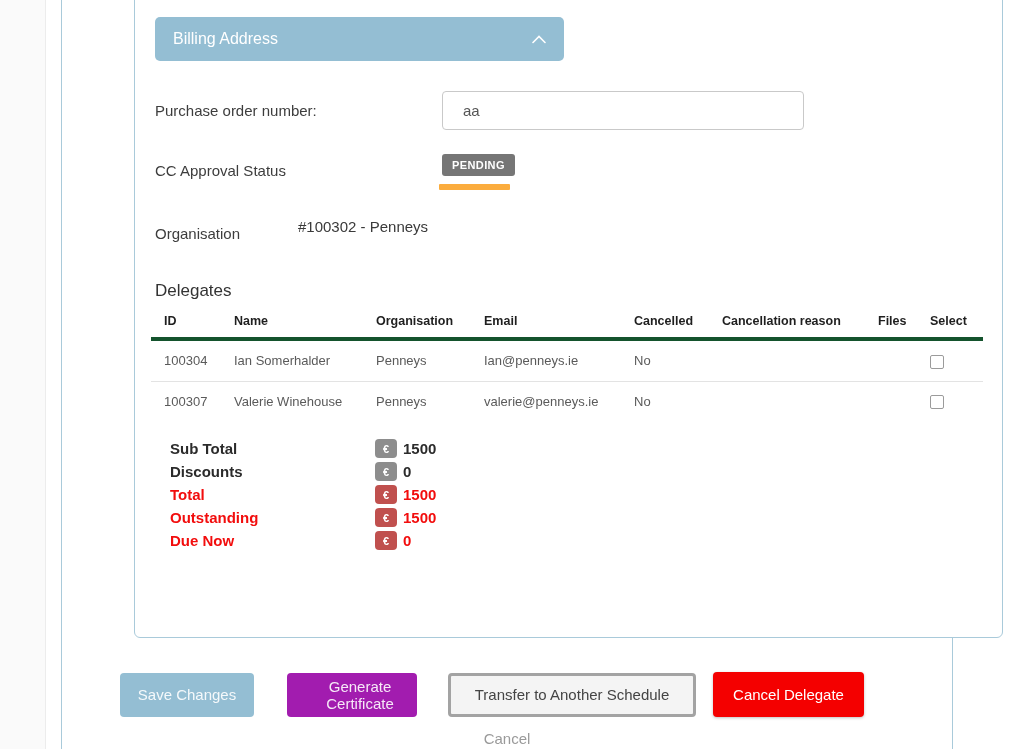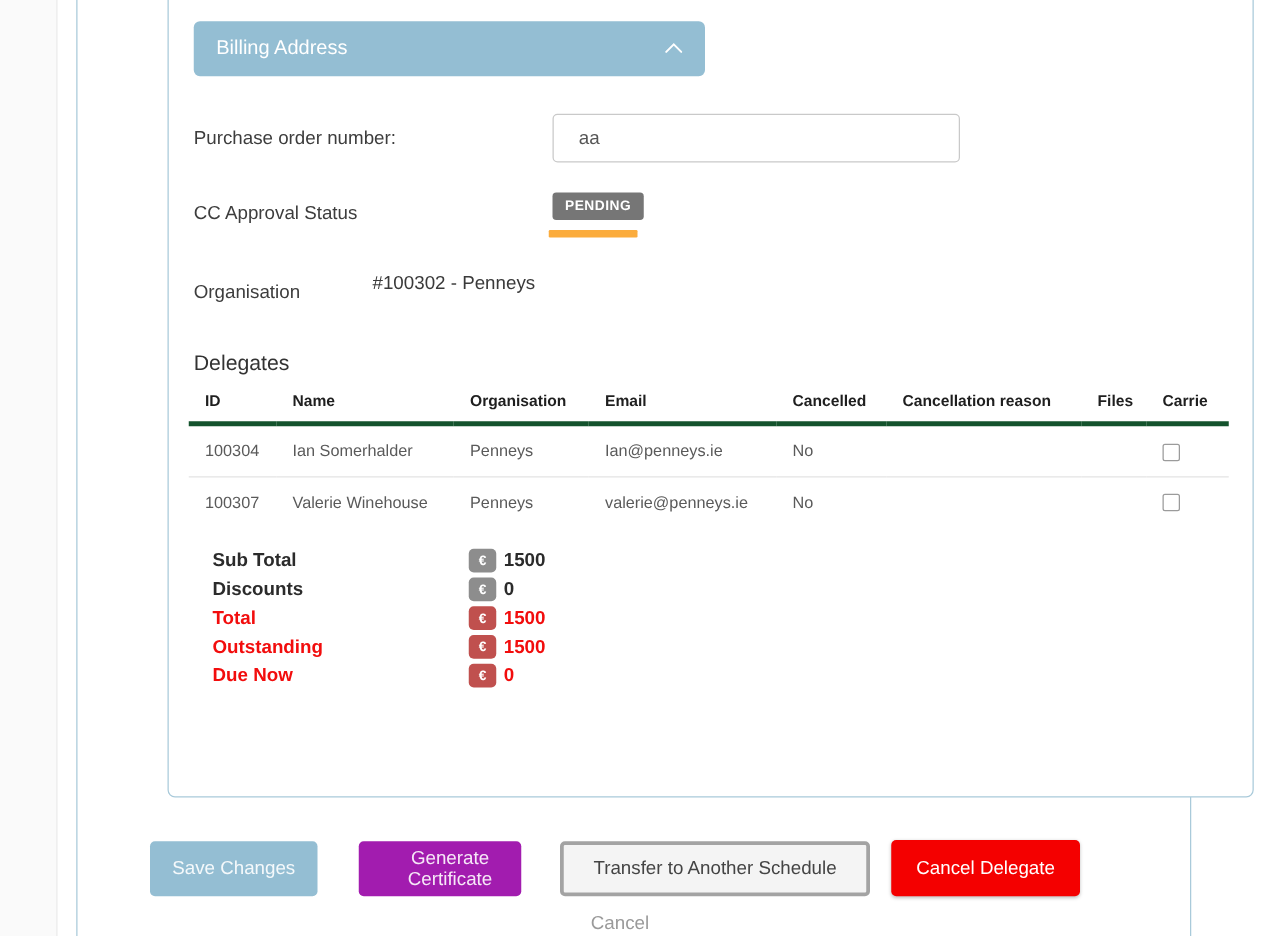--- a/index.html
+++ b/index.html
@@ -21,21 +21,21 @@
     color:#ffffff; font-size:16px; cursor:pointer; }
 
   .form-row { display:flex; align-items:center; }
   .row-po { margin-top:30px; height:39px; }
   .row-cc { margin-top:24px; align-items:flex-start; }
   .row-kv { align-items:flex-start; }
   .flabel { width:287px; font-size:15px; color:#3d3d3d; flex:none; }
   .klabel { width:143px; font-size:15px; color:#3d3d3d; flex:none; padding-top:7px; }
   .kvalue { font-size:15px; color:#3a3a3a; }
 
-  .po-input { width:326px; height:39px; border:1px solid #c9c9c9; border-radius:4px;
+  .po-input { width:362px; height:39px; border:1px solid #c9c9c9; border-radius:4px;
     font-size:15px; color:#555; padding-left:20px; outline:none;
     font-family:"Liberation Sans","DejaVu Sans",sans-serif; }
 
   .cc-label { padding-top:8px; }
   .status-wrap { display:flex; flex-direction:column; align-items:flex-start; }
   .status-badge { background:#767676; color:#fff; font-size:11px; font-weight:bold;
     letter-spacing:.4px; padding:5px 10px; border-radius:3px; }
   .status-bar { width:71px; height:6px; background:#fbac3d; margin-top:8px; margin-left:-3px; border-radius:1px; }
 
   .row-lead { margin-top:22px; }
@@ -66,21 +66,21 @@
 
   .actions { position:absolute; left:120px; top:672px; display:flex; align-items:center; }
   .btn { height:44px; border:none; border-radius:4px; font-size:15px; cursor:pointer;
     font-family:"Liberation Sans","DejaVu Sans",sans-serif; }
   .btn-blue { width:134px; background:#94bed3; color:rgba(255,255,255,.9); }
   .btn-blue2 { width:130px; background:#a21caf; color:rgba(255,255,255,.9); margin-left:33px;padding-left:16px; }
   .btn-gray { width:248px; background:#f4f4f4; color:#444; border:3px solid #a3a3a3; margin-left:31px; }
   .btn-red { width:151px; height:45px; background:#f40000; color:#fff; margin-left:17px;
     box-shadow:0 1px 3px rgba(0,0,0,.25); }
 
-  .cancel-link { position:absolute; left:50px; top:730px; width:892px; text-align:center;
+  .cancel-link { position:absolute; left:61px; top:730px; width:892px; text-align:center;
     font-size:15px; color:#9a9a9a; }
   .cancel-link span { cursor:pointer; }
 </style>
 </head>
 <body>
 
 <div class="left-strip"></div>
 
 <div class="outer-panel">
   <div class="card">
@@ -128,21 +128,21 @@
       </colgroup>
       <thead>
         <tr>
           <th>ID</th>
           <th>Name</th>
           <th>Organisation</th>
           <th>Email</th>
           <th>Cancelled</th>
           <th>Cancellation reason</th>
           <th>Files</th>
-          <th>Carrie</th>
+          <th>Select</th>
         </tr>
       </thead>
       <tbody>
         <tr>
           <td>100304</td>
           <td>Ian Somerhalder</td>
           <td>Penneys</td>
           <td>Ian@penneys.ie</td>
           <td>No</td>
           <td></td>

